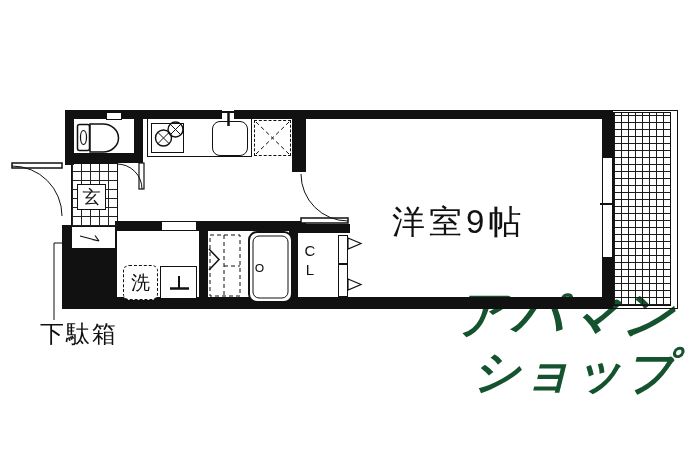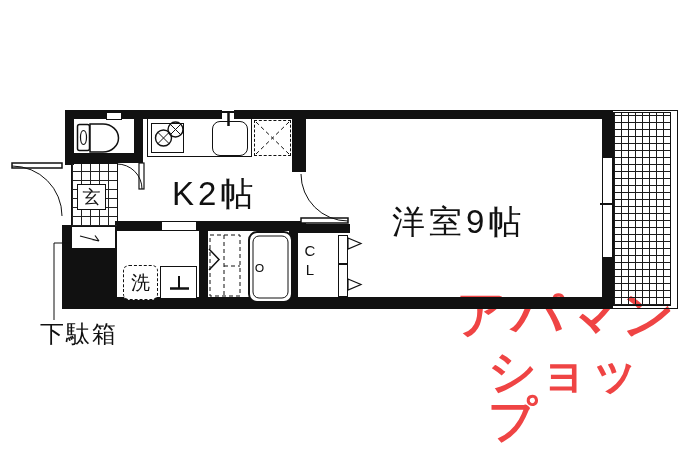--- a/index.html
+++ b/index.html
@@ -18,35 +18,35 @@
       repeating-linear-gradient(90deg,#1a1a1a 0,#1a1a1a 1.5px,transparent 1.5px,transparent 7px);
     border:1px solid #111;
   }
   .tile{
     position:absolute;background:
       repeating-linear-gradient(0deg,#222 0,#222 1.4px,transparent 1.4px,transparent 9px),
       repeating-linear-gradient(90deg,#222 0,#222 1.4px,transparent 1.4px,transparent 9px);
     border:1px solid #111;
   }
   .watermark{
-    position:absolute;color:#ef4444;font-weight:bold;z-index:1;
-    font-size:52px;letter-spacing:2px;line-height:1;
+    position:absolute;color:#14532d;font-weight:bold;z-index:1;
+    font-size:52px;letter-spacing:2px;line-height:1;font-style:italic;
   }
   .lineart{position:absolute;left:0;top:0;z-index:3;}
   .wall,.whitebox,.tile,.hatch{z-index:2;}
   .label{z-index:5;}
   .fixture{position:absolute;z-index:2;background:#fff;}
 </style>
 </head>
 <body>
 
 <div class="canvas">
 
   <div class="watermark" style="left:456px;top:288px;">アパマン</div>
-  <div class="watermark" style="left:488px;top:348px;font-size:48px;">ショップ</div>
+  <div class="watermark" style="left:472px;top:348px;font-size:48px;">ショップ</div>
 
   <div class="abs" style="left:612px;top:110px;width:64px;height:197px;border:1px solid #111;z-index:2;"></div>
   <div class="hatch" style="left:613px;top:112px;width:56px;height:192px;"></div>
 
   <div class="wall" style="left:65px;top:110px;width:548px;height:9px;"></div>
   <div class="wall" style="left:65px;top:110px;width:9px;height:55px;"></div>
   <div class="wall" style="left:62px;top:225px;width:55px;height:80px;"></div>
   <div class="wall" style="left:62px;top:297px;width:551px;height:12px;"></div>
   <div class="wall" style="left:602px;top:110px;width:11px;height:48px;"></div>
   <div class="wall" style="left:602px;top:257px;width:11px;height:52px;"></div>
@@ -122,21 +122,20 @@
 
     <rect x="338.5" y="235.5" width="9" height="28" fill="#fff" stroke="#111" stroke-width="1"></rect>
     <rect x="338.5" y="264.5" width="9" height="32" fill="#fff" stroke="#111" stroke-width="1"></rect>
     <polygon points="348,238 361,243.5 348,249" fill="#fff" stroke="#111" stroke-width="1.2"></polygon>
     <polygon points="348,279 361,284.5 348,290" fill="#fff" stroke="#111" stroke-width="1.2"></polygon>
 
     <path d="M80,236 L99,241 M99,241 L92,239.5 M99,241 L95,235.5" fill="none" stroke="#111" stroke-width="1.2"></path>
     <polyline points="54,320 54,243 72,243" fill="none" stroke="#111" stroke-width="1"></polyline>
   </svg>
 
-  <div class="label" style="left:172px;top:172px;font-size:33px;letter-spacing:4px;">K2帖</div>
   <div class="label" style="left:392px;top:200px;font-size:33px;letter-spacing:4px;">洋室9帖</div>
   <div class="label" style="left:299px;top:241px;width:22px;text-align:center;font-size:15px;line-height:19px;">
     <div>C</div>
     <div>L</div>
   </div>
   <div class="label" style="left:40px;top:318px;font-size:24px;letter-spacing:2px;">下駄箱</div>
 
 </div>
 
 </body></html>

